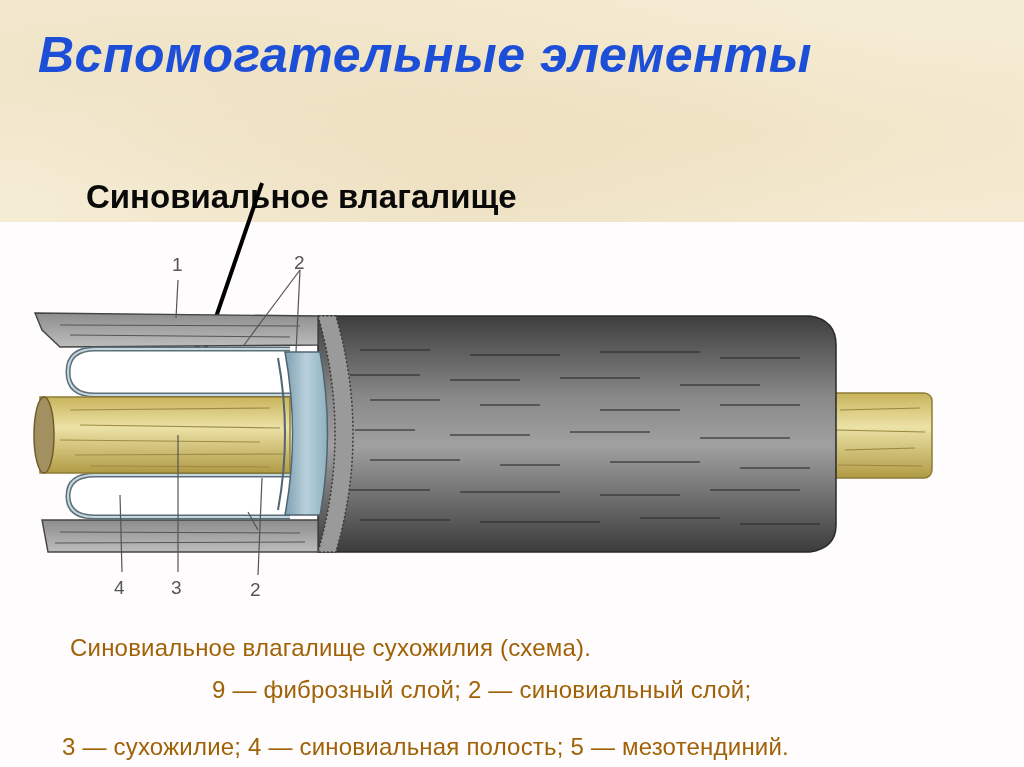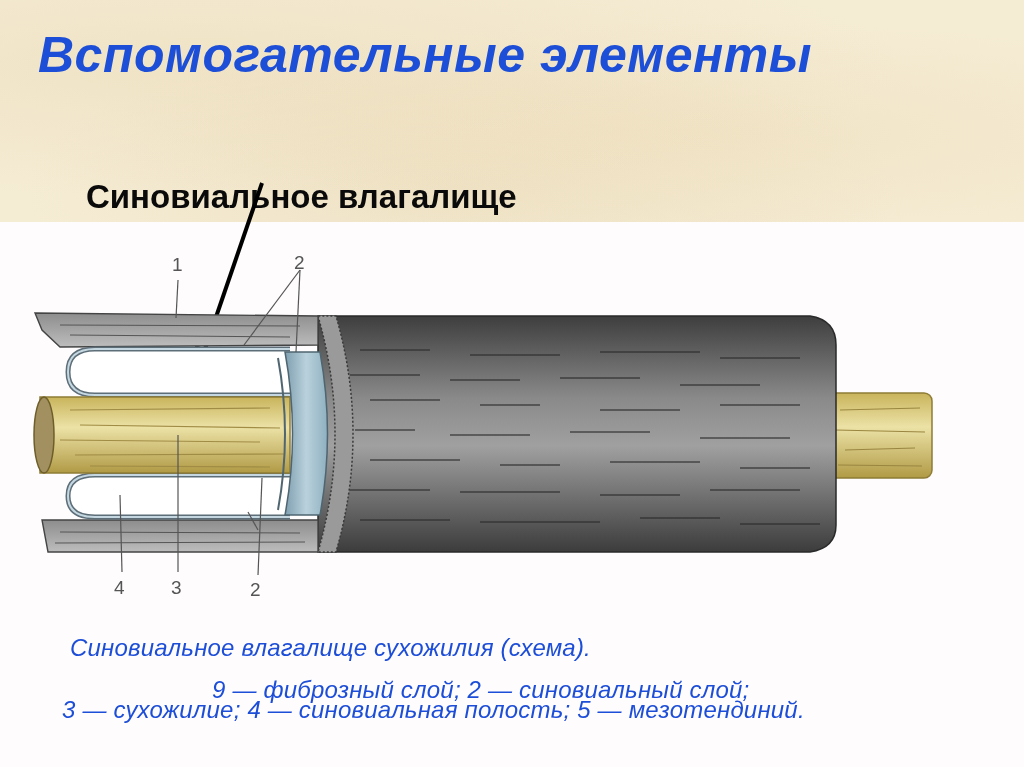--- a/index.html
+++ b/index.html
@@ -7,21 +7,21 @@
   .header-band{position:absolute;left:0;top:0;width:1024px;height:222px;
     background:
       radial-gradient(ellipse at 20% 30%, rgba(230,210,170,0.35), transparent 60%),
       radial-gradient(ellipse at 70% 60%, rgba(235,215,175,0.35), transparent 60%),
       radial-gradient(ellipse at 45% 85%, rgba(225,205,165,0.30), transparent 55%),
       #f5ecd4;}
   .title{position:absolute;left:38px;top:26px;font-size:50px;font-weight:bold;font-style:italic;color:#1d4ed8;letter-spacing:0.5px;}
   .subtitle{position:absolute;left:86px;top:130px;font-size:33px;font-weight:bold;color:#0a0a0a;margin-top:48px;}
   .diagram{position:absolute;left:0;top:0;width:1024px;height:767px;}
   .label-num{position:absolute;font-size:19px;color:#555;font-family:"Liberation Sans",sans-serif;}
-  .caption{position:absolute;color:#1d4ed8;font-size:24px;letter-spacing:0.2px;font-style:italic;}
+  .caption{position:absolute;color:#a16207;font-size:24px;letter-spacing:0.2px;}
 </style>
 </head>
 <body>
 
 <div class="header-band"></div>
 <div class="title">Вспомогательные элементы</div>
 <div class="subtitle">Синовиальное влагалище</div>
 
 <svg class="diagram" viewBox="0 0 1024 767" xmlns="http://www.w3.org/2000/svg">
   <defs>
@@ -146,13 +146,13 @@
 </svg>
 
 <div class="label-num" style="left:172px;top:254px;">1</div>
 <div class="label-num" style="left:294px;top:252px;">2</div>
 <div class="label-num" style="left:114px;top:577px;">4</div>
 <div class="label-num" style="left:171px;top:577px;">3</div>
 <div class="label-num" style="left:250px;top:579px;">2</div>
 
 <div class="caption" style="left:70px;top:634px;">Синовиальное влагалище сухожилия (схема).</div>
 <div class="caption" style="left:212px;top:676px;">9 — фиброзный слой;  2 — синовиальный слой;</div>
-<div class="caption" style="left:62px;top:696px;">3 — сухожилие; 4 — синовиальная полость; 5 — мезотендиний.</div>
+<div class="caption" style="left:62px;top:733px;">3 — сухожилие; 4 — синовиальная полость; 5 — мезотендиний.</div>
 
 </body></html>

